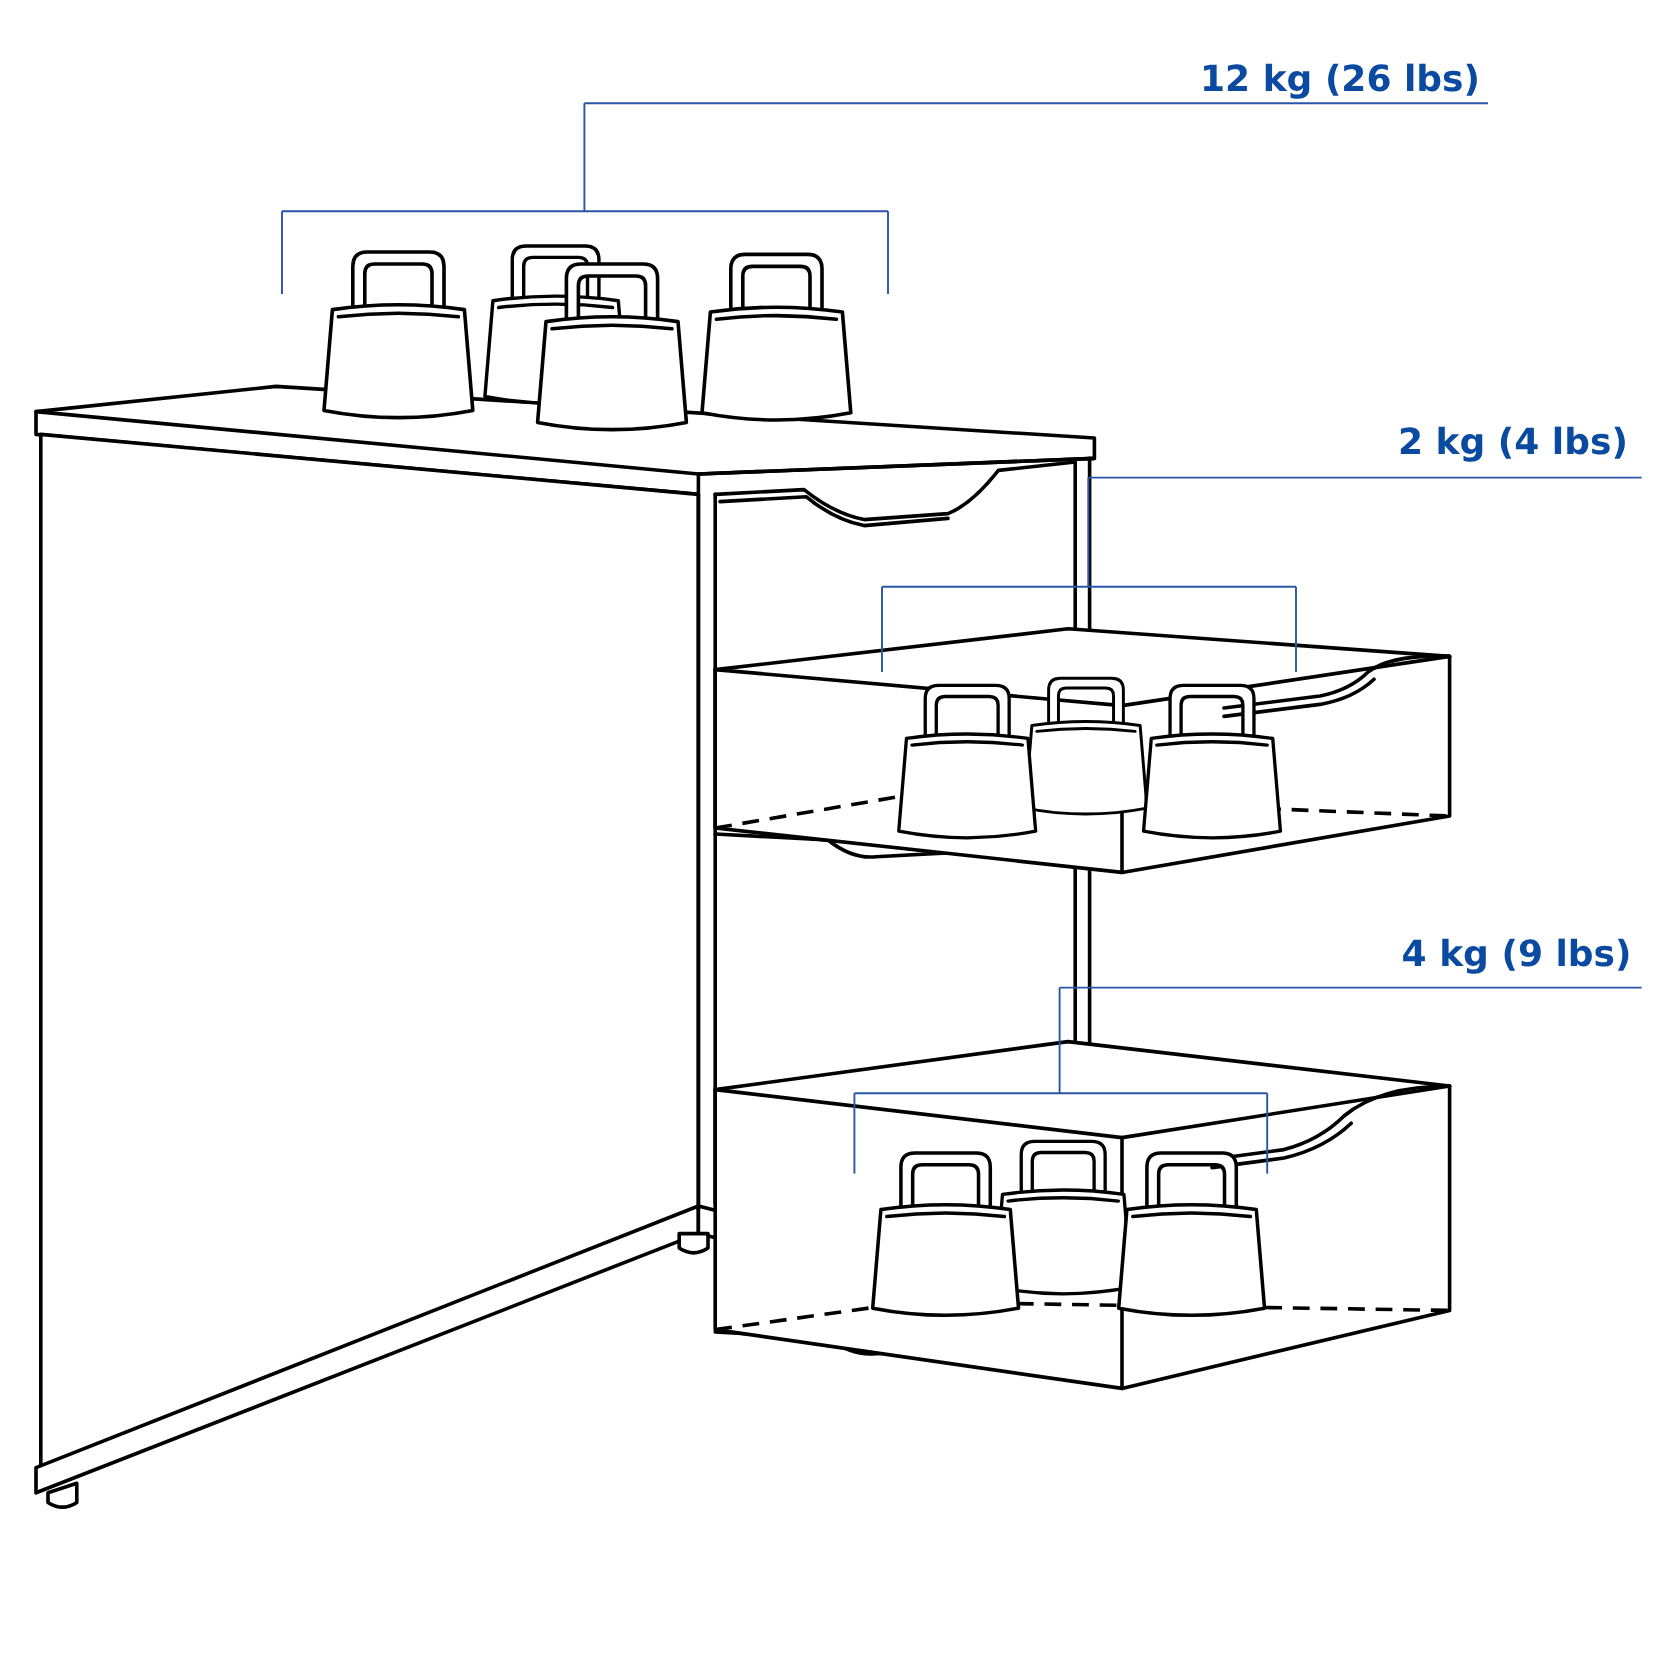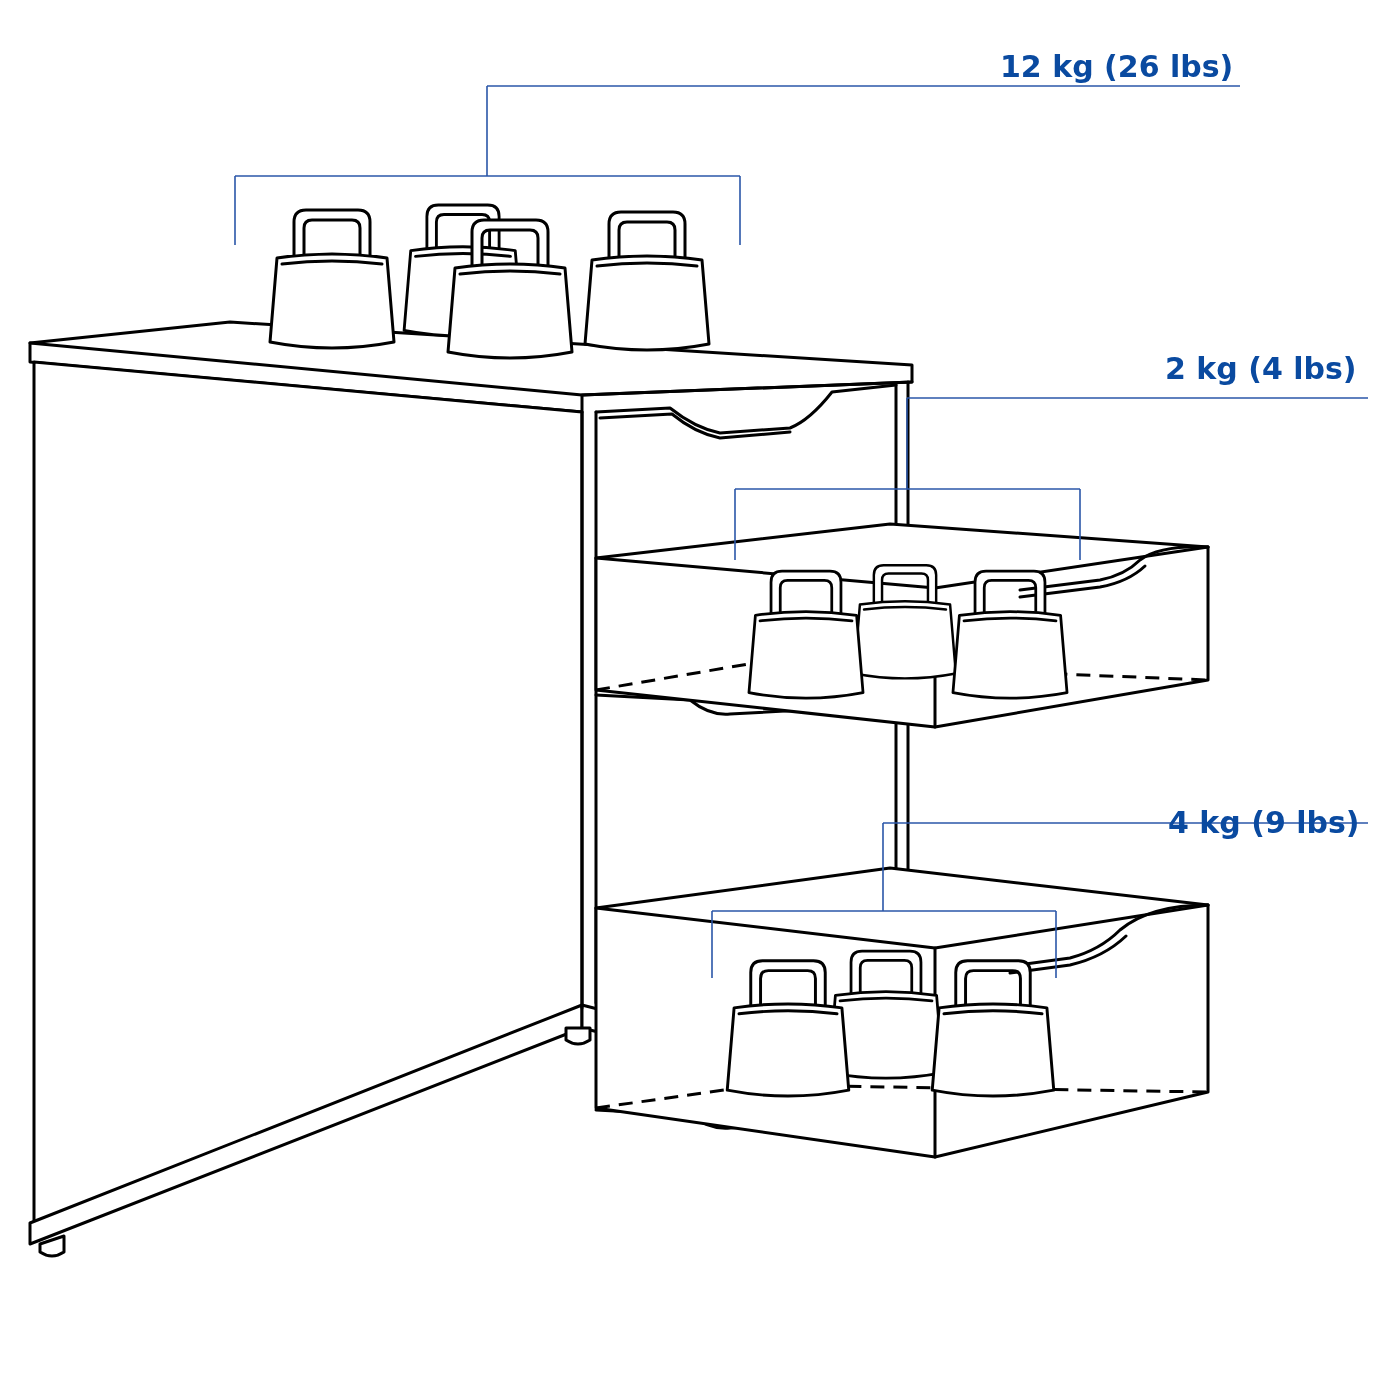--- a/index.html
+++ b/index.html
@@ -110,15 +110,15 @@
       <path class="lead" d="M883,823 L1368,823"></path>
       <path class="lead" d="M883,823 L883,911"></path>
       <path class="lead" d="M712,911 L1056,911"></path>
       <path class="lead" d="M712,911 L712,978"></path>
       <path class="lead" d="M1056,911 L1056,978"></path>
     </g>
   </svg>
 
   <div class="label" style="left:1000px; top:52px;">12 kg (26 lbs)</div>
   <div class="label" style="left:1165px; top:354px;text-align:right;">2 kg (4 lbs)</div>
-  <div class="label" style="left:1168px; top:808px;">4 kg (9 lbs)</div>
+  <div class="label" style="left:1168px; top:781px;">4 kg (9 lbs)</div>
 
 </div>
 
 </body></html>

